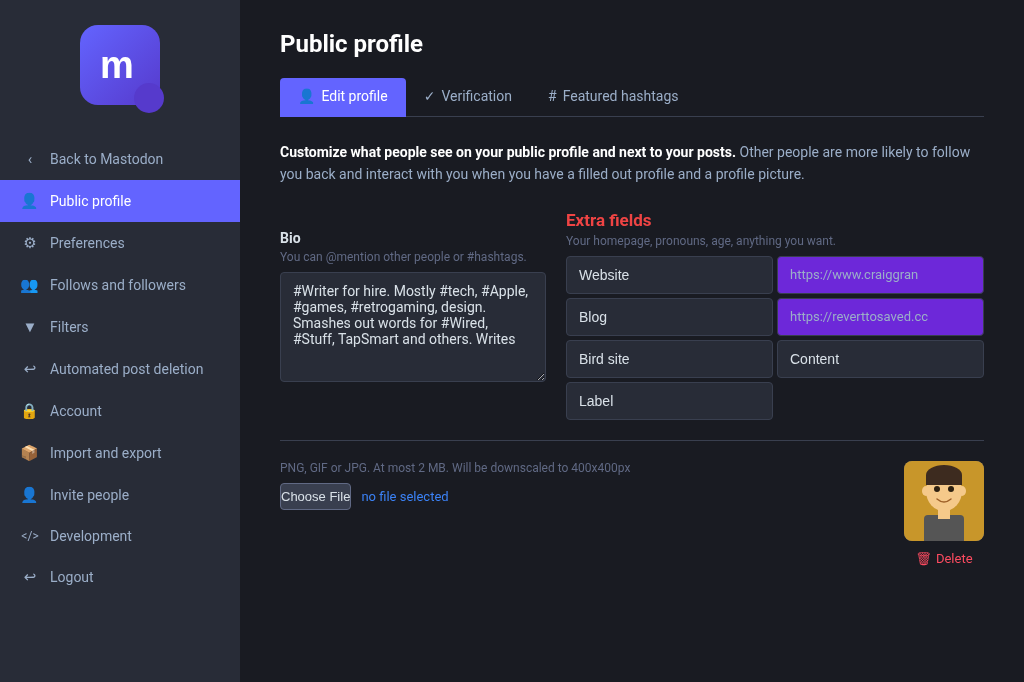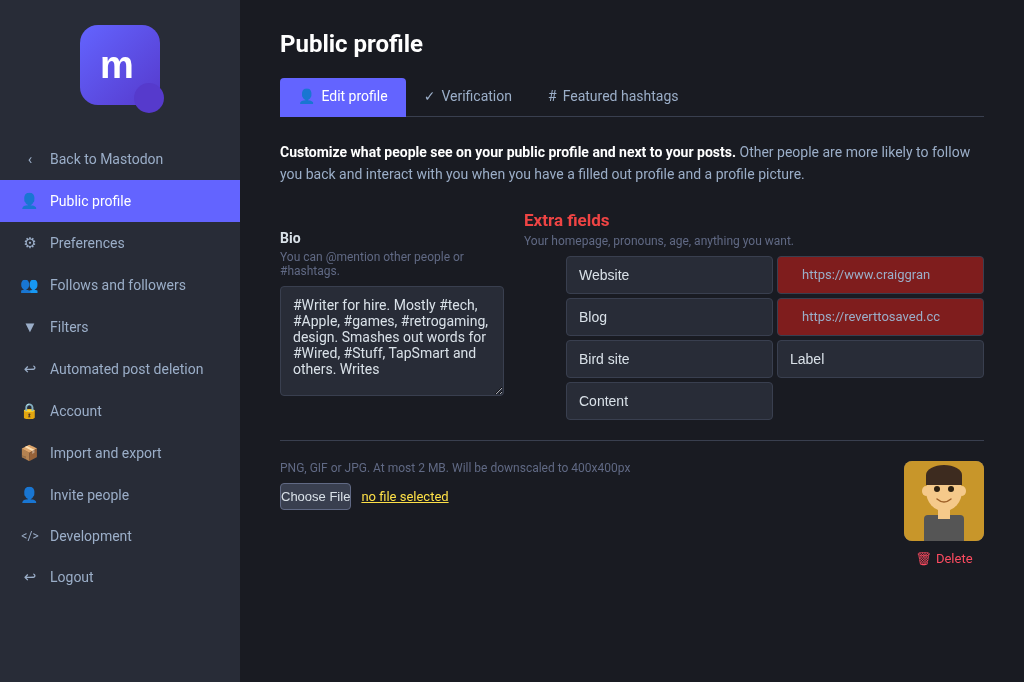--- a/index.html
+++ b/index.html
@@ -229,38 +229,37 @@
     .extra-fields-hint {
       font-size: 12px;
       color: #606984;
       margin-bottom: 8px;
     }
 
     .extra-fields-grid {
       display: grid;
       grid-template-columns: 1fr 1fr;
       gap: 4px;
-      margin-left: 42px;
     }
 
     .extra-field-key {
       background: #282c37;
       border: 1px solid #393f4f;
       border-radius: 4px;
       padding: 10px 12px;
       color: #d9e1e8;
       font-size: 14px;
       outline: none;
     }
 
     .extra-field-val {
-      background: #7f1d1d;
+      background: #6d28d9;
       border: 1px solid #393f4f;
       border-radius: 4px;
-      padding: 10px 24px;
+      padding: 10px 12px;
       color: #9baec8;
       font-size: 13px;
       outline: none;
       overflow: hidden;
       text-overflow: ellipsis;
       white-space: nowrap;
     }
 
     
     .profile-picture-section {
@@ -310,23 +309,22 @@
       background: #393f4f;
       border: 1px solid #606984;
       border-radius: 4px;
       padding: 5px 0;
       color: #d9e1e8;
       font-size: 13px;
       cursor: pointer;
     }
 
     .no-file-text {
-      color: #fde047;
+      color: #3b82f6;
       font-size: 13px;
-      text-decoration: underline;
     }
 
     
     .main::-webkit-scrollbar {
       width: 6px;
     }
     .main::-webkit-scrollbar-track {
       background: #191b22;
     }
     .main::-webkit-scrollbar-thumb {
@@ -450,22 +448,22 @@
       <div class="extra-fields-hint">Your homepage, pronouns, age, anything you want.</div>
       <div class="extra-fields-grid">
         <input class="extra-field-key" type="text" value="Website" style="">
         <div class="extra-field-val">https://www.craiggran</div>
 
         <input class="extra-field-key" type="text" value="Blog" style="">
         <div class="extra-field-val">https://reverttosaved.cc</div>
 
         <input class="extra-field-key" type="text" value="Bird site" style="">
 
+        <input class="extra-field-key" type="text" value="Content" style="">
         <input class="extra-field-key" type="text" value="Label" style="">
-        <input class="extra-field-key" type="text" value="Content" style="">
       </div>
     </div>
   </div>
 
   <hr class="divider">
 
   <div class="profile-picture-section">
     <div class="profile-picture-left">
       <div class="form-hint">PNG, GIF or JPG. At most 2 MB. Will be downscaled to 400x400px</div>
       <div class="file-input-row">

